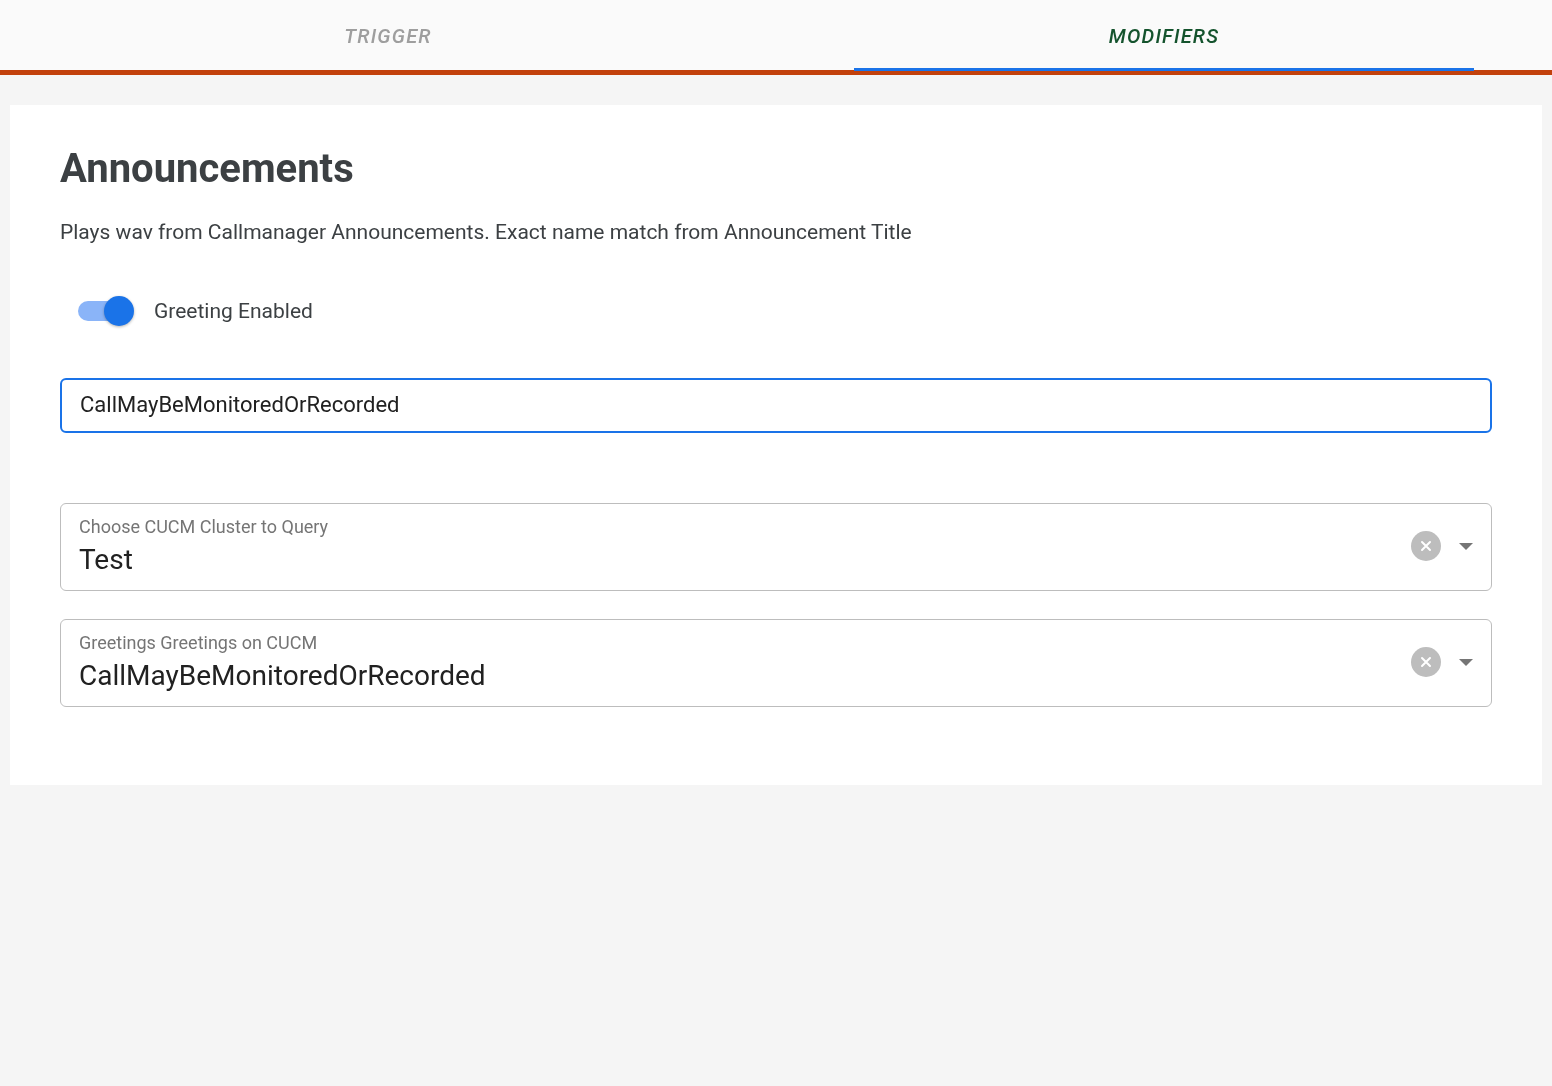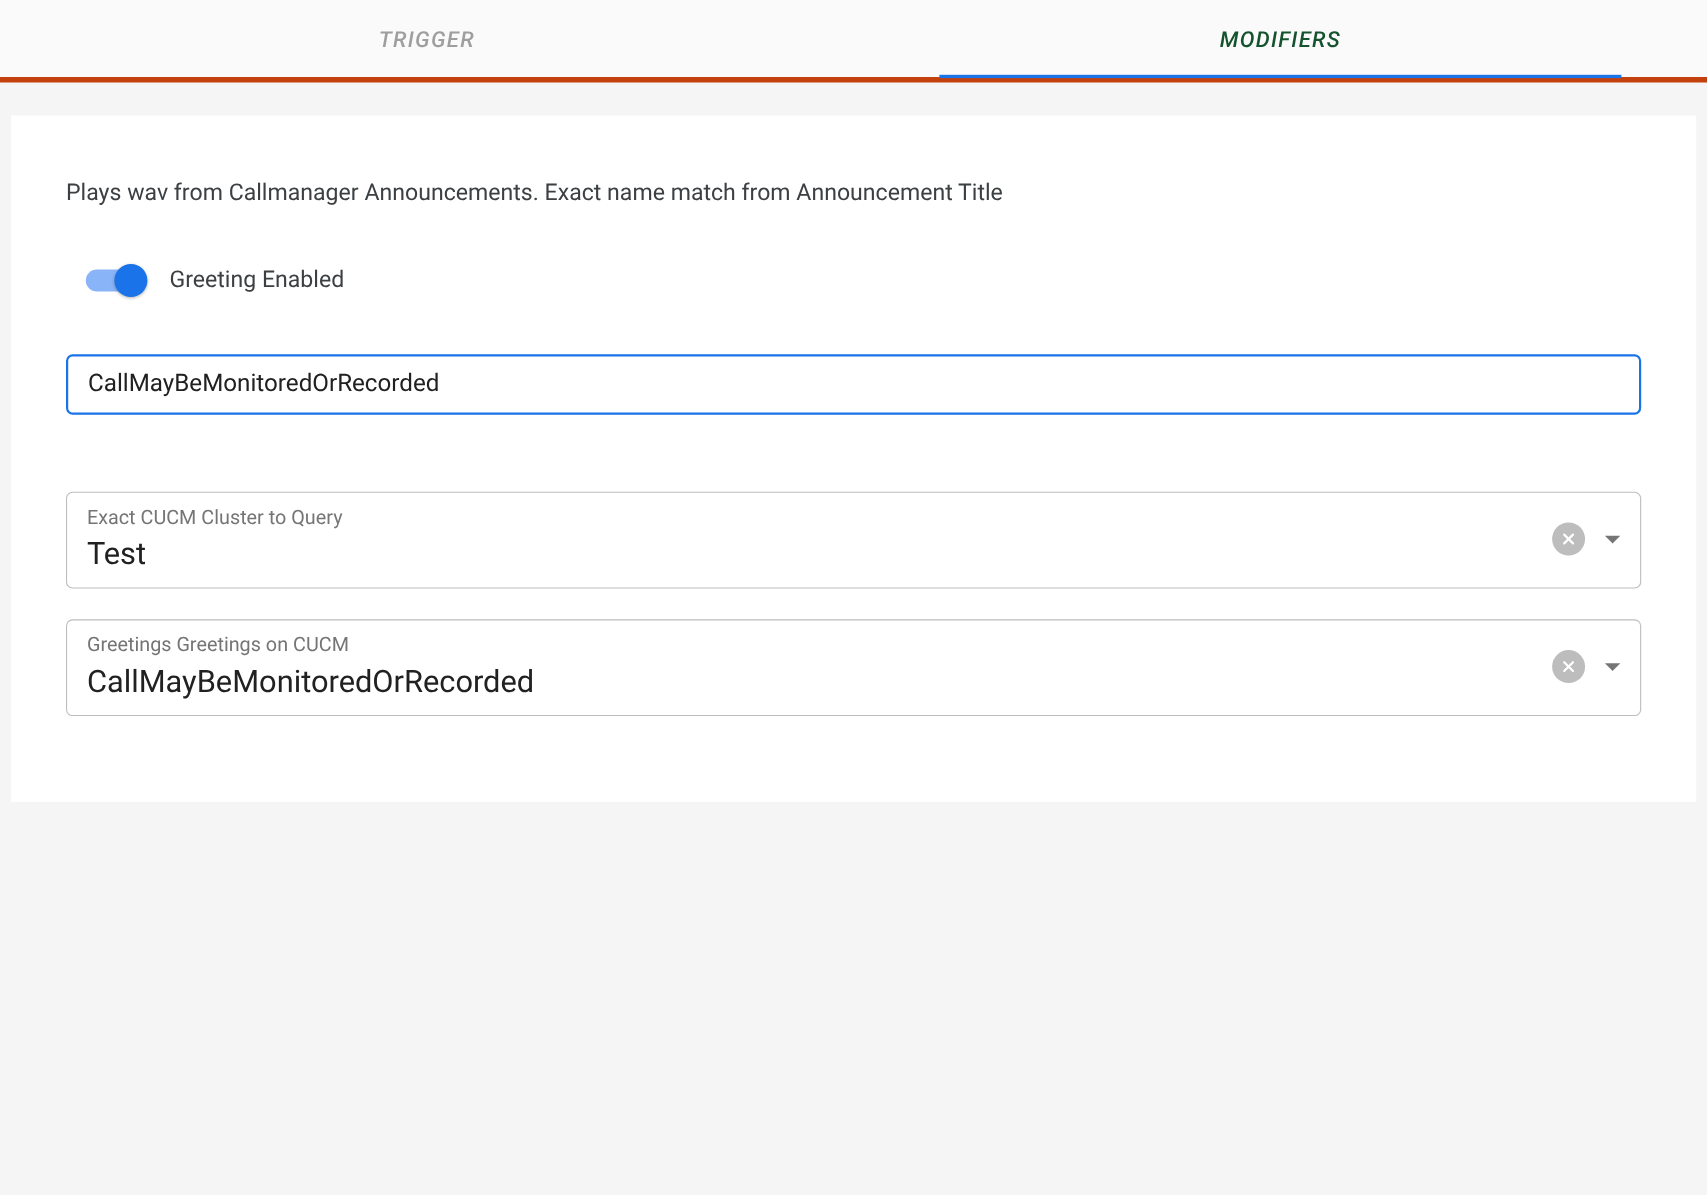--- a/index.html
+++ b/index.html
@@ -150,37 +150,38 @@
 </style>
 </head>
 <body>
 
 <div class="tabs">
   <div class="tab">TRIGGER</div>
   <div class="tab active">MODIFIERS</div>
 </div>
 
 <div class="card">
+  <h1 class="title">Announcements</h1>
   <p class="desc">Plays wav from Callmanager Announcements. Exact name match from Announcement Title</p>
 
   <div class="switch-row">
     <div class="switch">
       <div class="thumb"></div>
     </div>
     <div class="switch-label">Greeting Enabled</div>
   </div>
 
   <div class="field">
     <input class="field-value" value="CallMayBeMonitoredOrRecorded" style="">
   </div>
 
 
   <div class="select">
     <div class="select-text">
-      <div class="select-label">Exact CUCM Cluster to Query</div>
+      <div class="select-label">Choose CUCM Cluster to Query</div>
       <div class="select-value">Test</div>
     </div>
     <div class="clear-icon">
       <svg viewBox="0 0 24 24" fill="currentColor">
           <path d="M18 6L6 18M6 6l12 12" stroke="#fff" stroke-width="3" stroke-linecap="round"></path>
         </svg>
     </div>
     <div class="caret"></div>
   </div>
 

